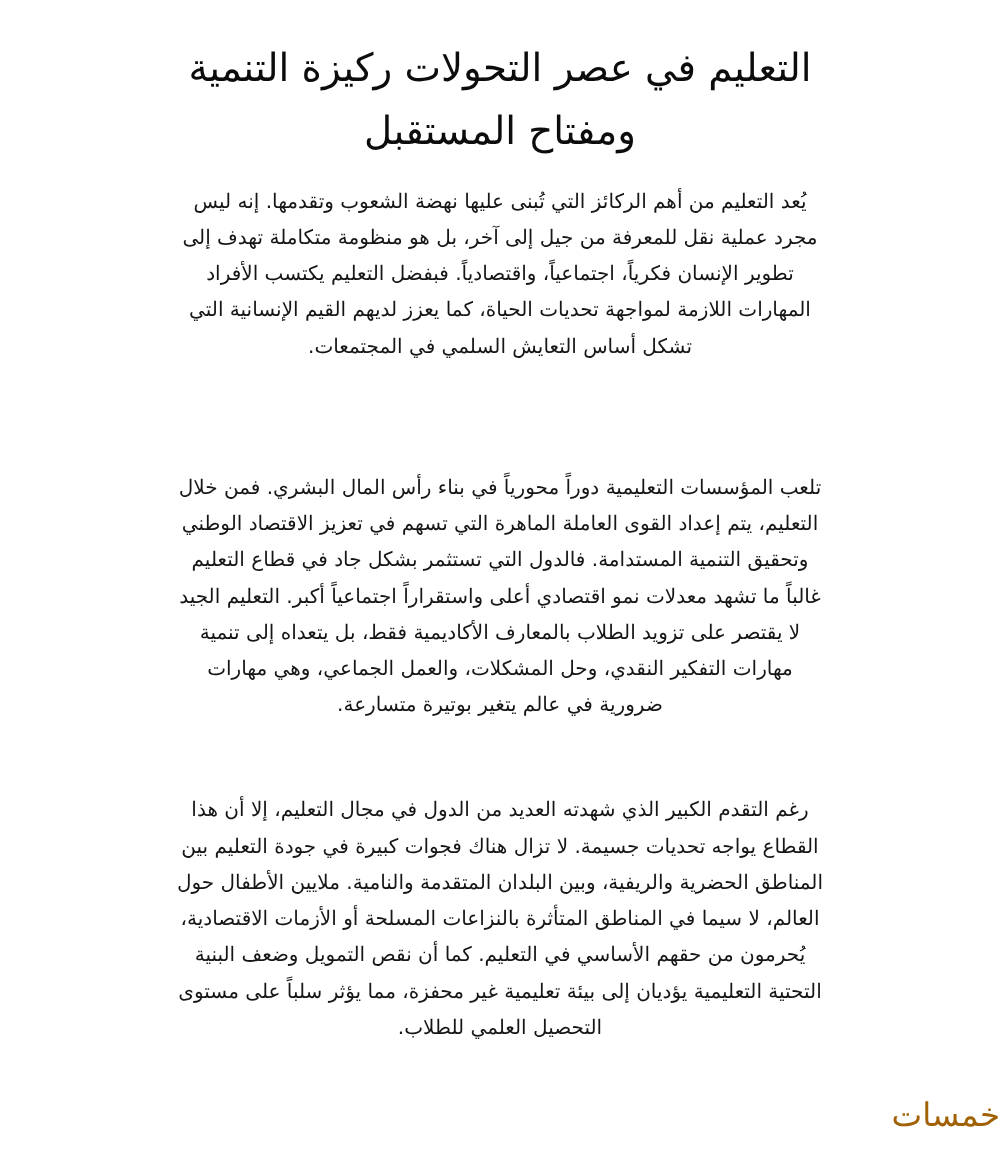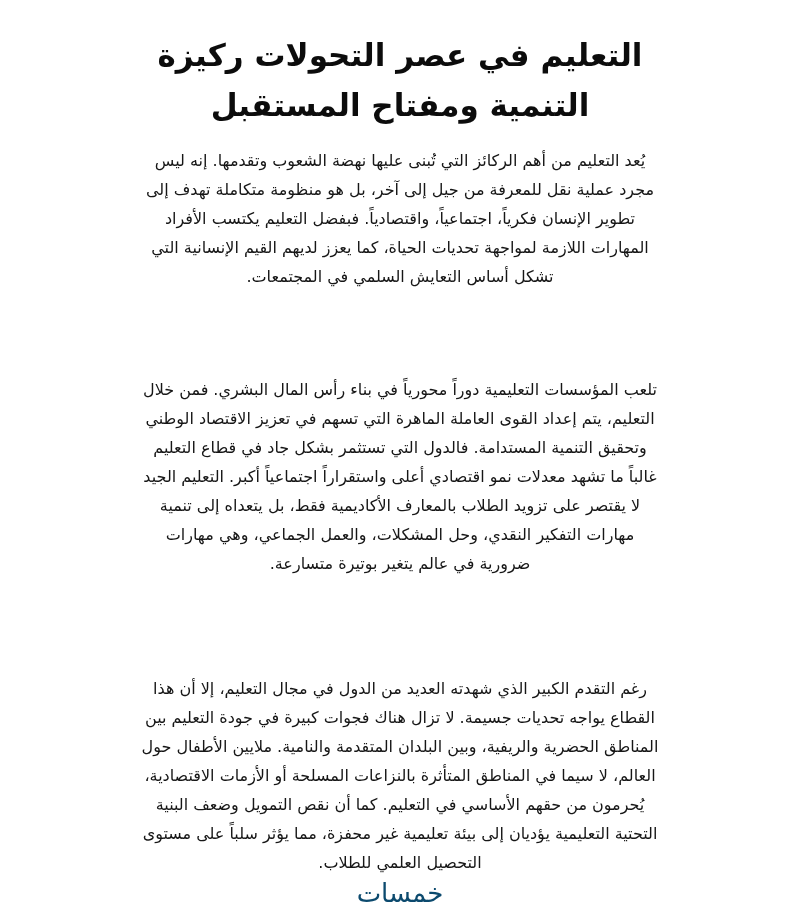--- a/index.html
+++ b/index.html
@@ -17,41 +17,41 @@
     }
     .page {
       width: 520px;
       margin: 0 auto;
       padding-top: 30px;
       text-align: center;
       direction: rtl;
     }
     .title {
       font-size: 31px;
-      font-weight: bold;
+      font-weight: normal;
       line-height: 50px;
       margin: 0 0 16px 0;
       color: #0c0c0c;
     }
     .para {
       font-size: 16px;
       line-height: 29px;
       margin: 0;
       color: #161616;
     }
     .para.p1 { margin-bottom: 84px; }
-    .para.p2 { margin-bottom: 96px; }
+    .para.p2 { margin-bottom: 55px; }
     .watermark {
       position: absolute;
       left: 0;
       right: 0;
       top: 878px;
-      text-align: center;
+      text-align: right;
       font-size: 26px;
-      color: #0c4a6e;
+      color: #a16207;
       letter-spacing: 1px;
       direction: rtl;
     }
   </style>
 </head>
 <body>
 
 <main class="page">
   <h1 class="title">التعليم في عصر التحولات ركيزة التنمية ومفتاح المستقبل</h1>
   <p class="para p1">يُعد التعليم من أهم الركائز التي تُبنى عليها نهضة الشعوب وتقدمها. إنه ليس مجرد عملية نقل للمعرفة من جيل إلى آخر، بل هو منظومة متكاملة تهدف إلى تطوير الإنسان فكرياً، اجتماعياً، واقتصادياً. فبفضل التعليم يكتسب الأفراد المهارات اللازمة لمواجهة تحديات الحياة، كما يعزز لديهم القيم الإنسانية التي تشكل أساس التعايش السلمي في المجتمعات.</p>

